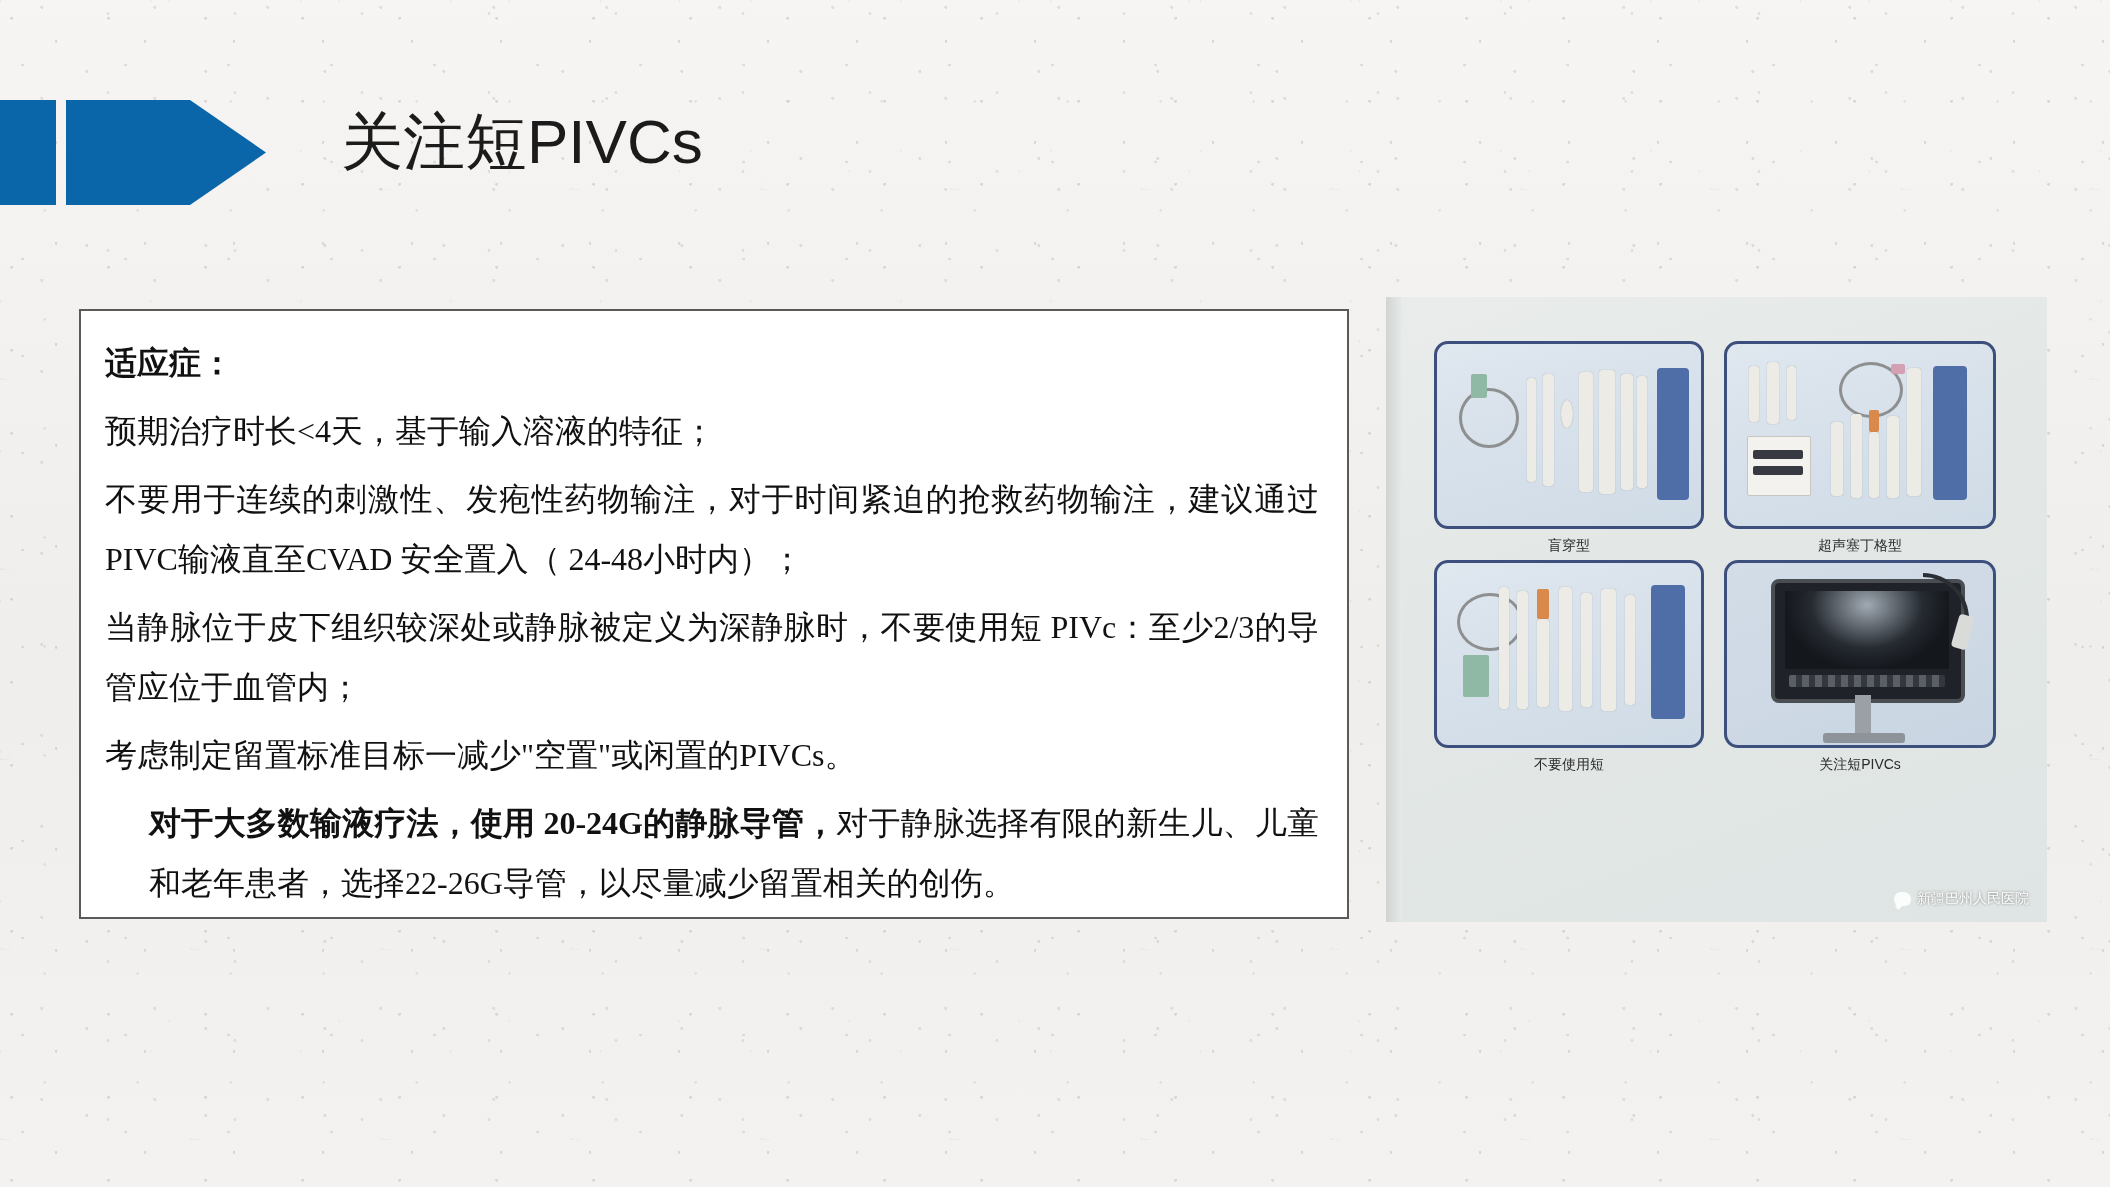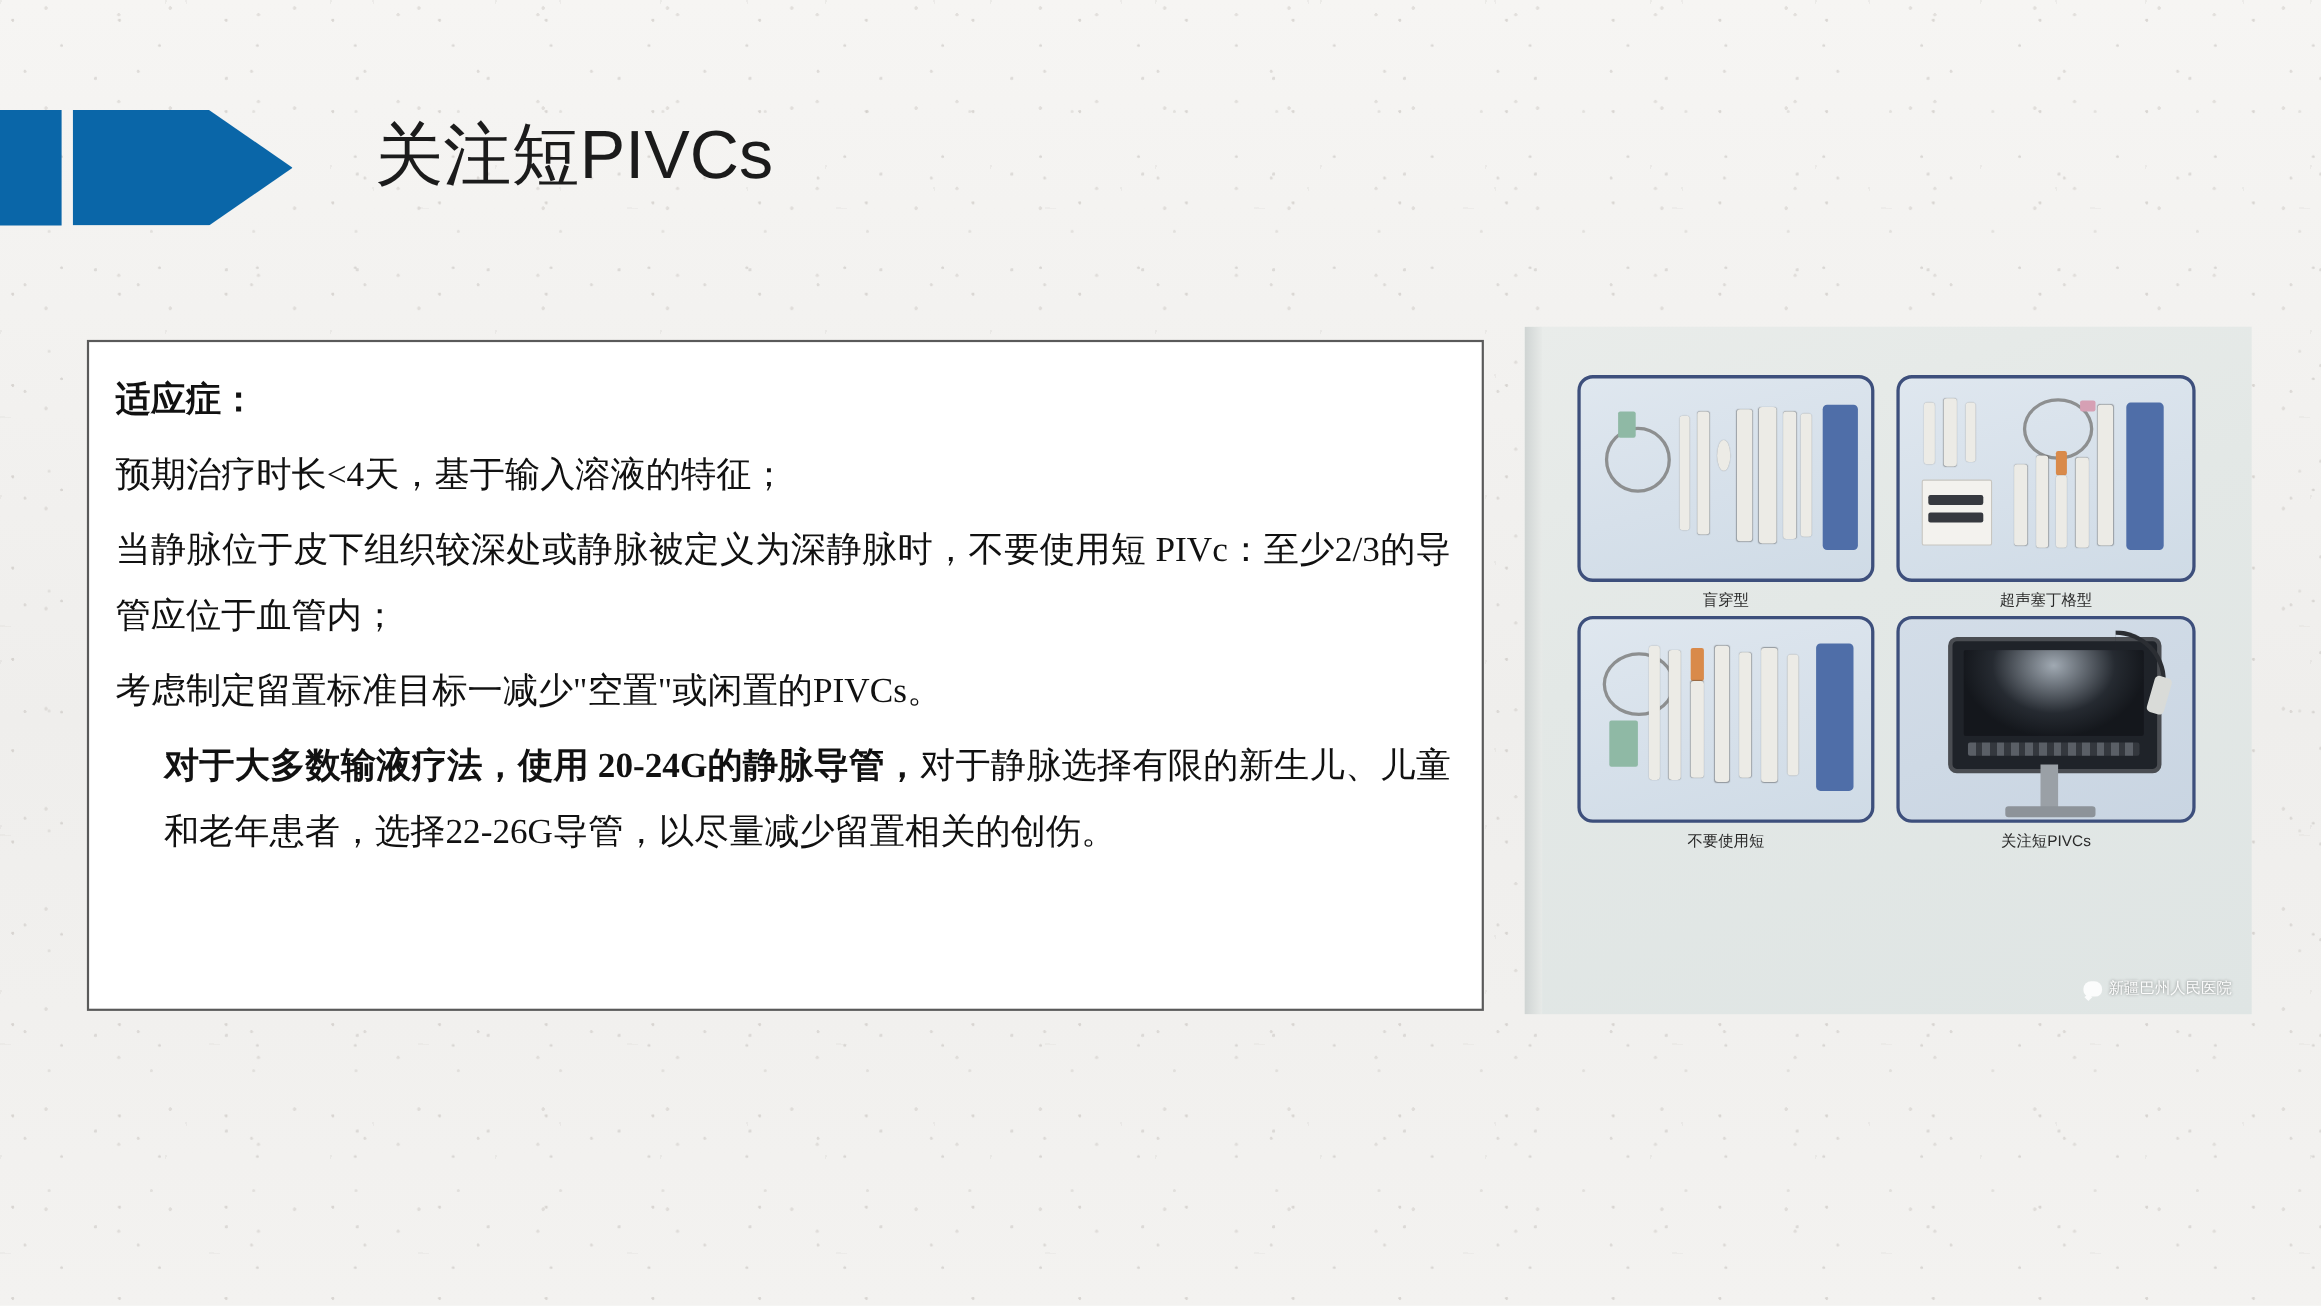--- a/index.html
+++ b/index.html
@@ -226,20 +226,21 @@
   <div id="arrow-group">
     <div class="arrow-stub"></div>
     <div class="arrow-body"></div>
   </div>
 
   <div id="slide-title">关注短PIVCs</div>
 
   <div id="content-box">
     <p class="para bold">适应症：</p>
     <p class="para">预期治疗时长&lt;4天，基于输入溶液的特征；</p>
+    <p class="para">不要用于连续的刺激性、发疱性药物输注，对于时间紧迫的抢救药物输注，建议通过PIVC输液直至CVAD 安全置入（ 24-48小时内）；</p>
     <p class="para">当静脉位于皮下组织较深处或静脉被定义为深静脉时，不要使用短 PIVc：至少2/3的导管应位于血管内；</p>
     <p class="para">考虑制定留置标准目标一减少"空置"或闲置的PIVCs。</p>
     <p class="para tight"><span class="b">对于大多数输液疗法，使用 20-24G的静脉导管，</span><span class="reg">对于静脉选择有限的新生儿、儿童和老年患者，选择22-26G导管，以尽量减少留置相关的创伤。</span></p>
   </div>
 
   <div id="photo-panel">
     <div class="photo-edge-l"></div>
 
     <div class="photo-quad" id="quad-tl">
       <div class="kit-coil" style="left:22px; top:44px; width:54px; height:54px;"></div>

